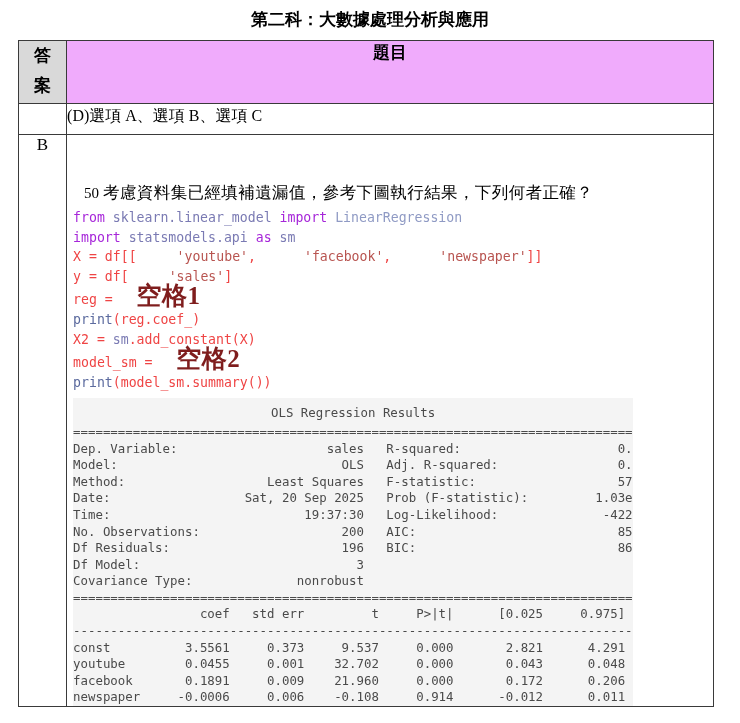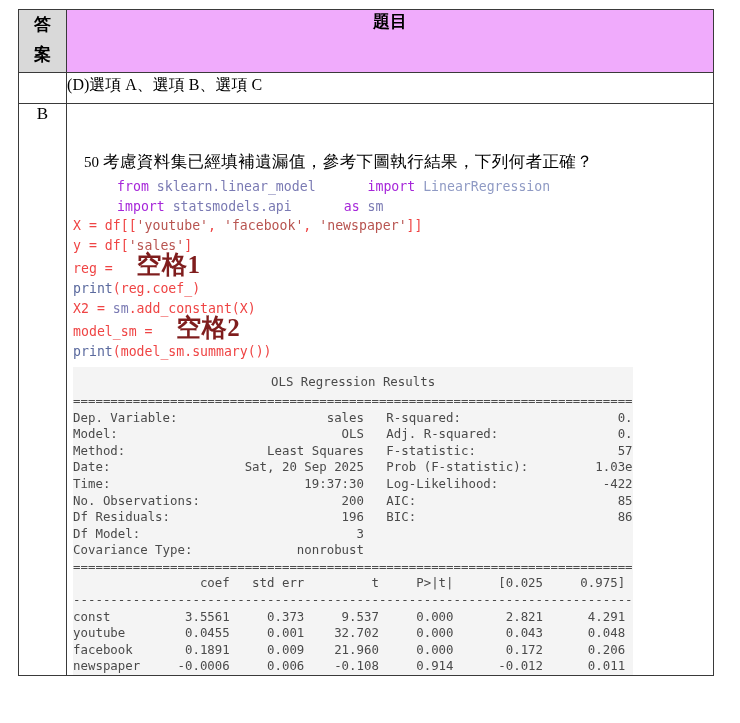--- a/index.html
+++ b/index.html
@@ -127,25 +127,25 @@
   }
 
   
   .code-block {
     font-family: "DejaVu Sans Mono", "Liberation Mono", monospace;
     font-size: 13.2px;
     line-height: 19.6px;
     padding: 4px 0 2px 6px;
     white-space: pre;
   }
-  .k-import { color: #a626d9; margin-left: 44px; }      
+  .k-import { color: #a626d9; }      
   .k-mod    { color: #7a7ab3; }      
   .k-cls    { color: #8f9ac4; }      
   .k-plain  { color: #ef4444; }      
-  .k-str    { color: #b85450; }      
+  .k-str    { color: #b85450; margin-left: 40px; }      
   .k-fn     { color: #5b6a9e; }
   .blank-lbl {
     color: #7f1d1d;
     font-family: Liberation Serif, serif;
     font-size: 25px;
     font-weight: 600;
     letter-spacing: 0.5px;
   }
 
   
@@ -161,20 +161,21 @@
     width: 560px;
     overflow: hidden;
   }
   .ols-title { text-align: center; padding-bottom: 2px; display:block; }
 </style>
 </head>
 <body>
 
 <div class="page">
 
+  <h2 class="doc-subtitle">第二科：大數據處理分析與應用</h2>
 
 
   <table class="exam-table">
     <colgroup>
         <col class="col-ans">
         <col class="col-q">
       </colgroup>
     <tbody>
       <tr>
         <th class="th-ans">

